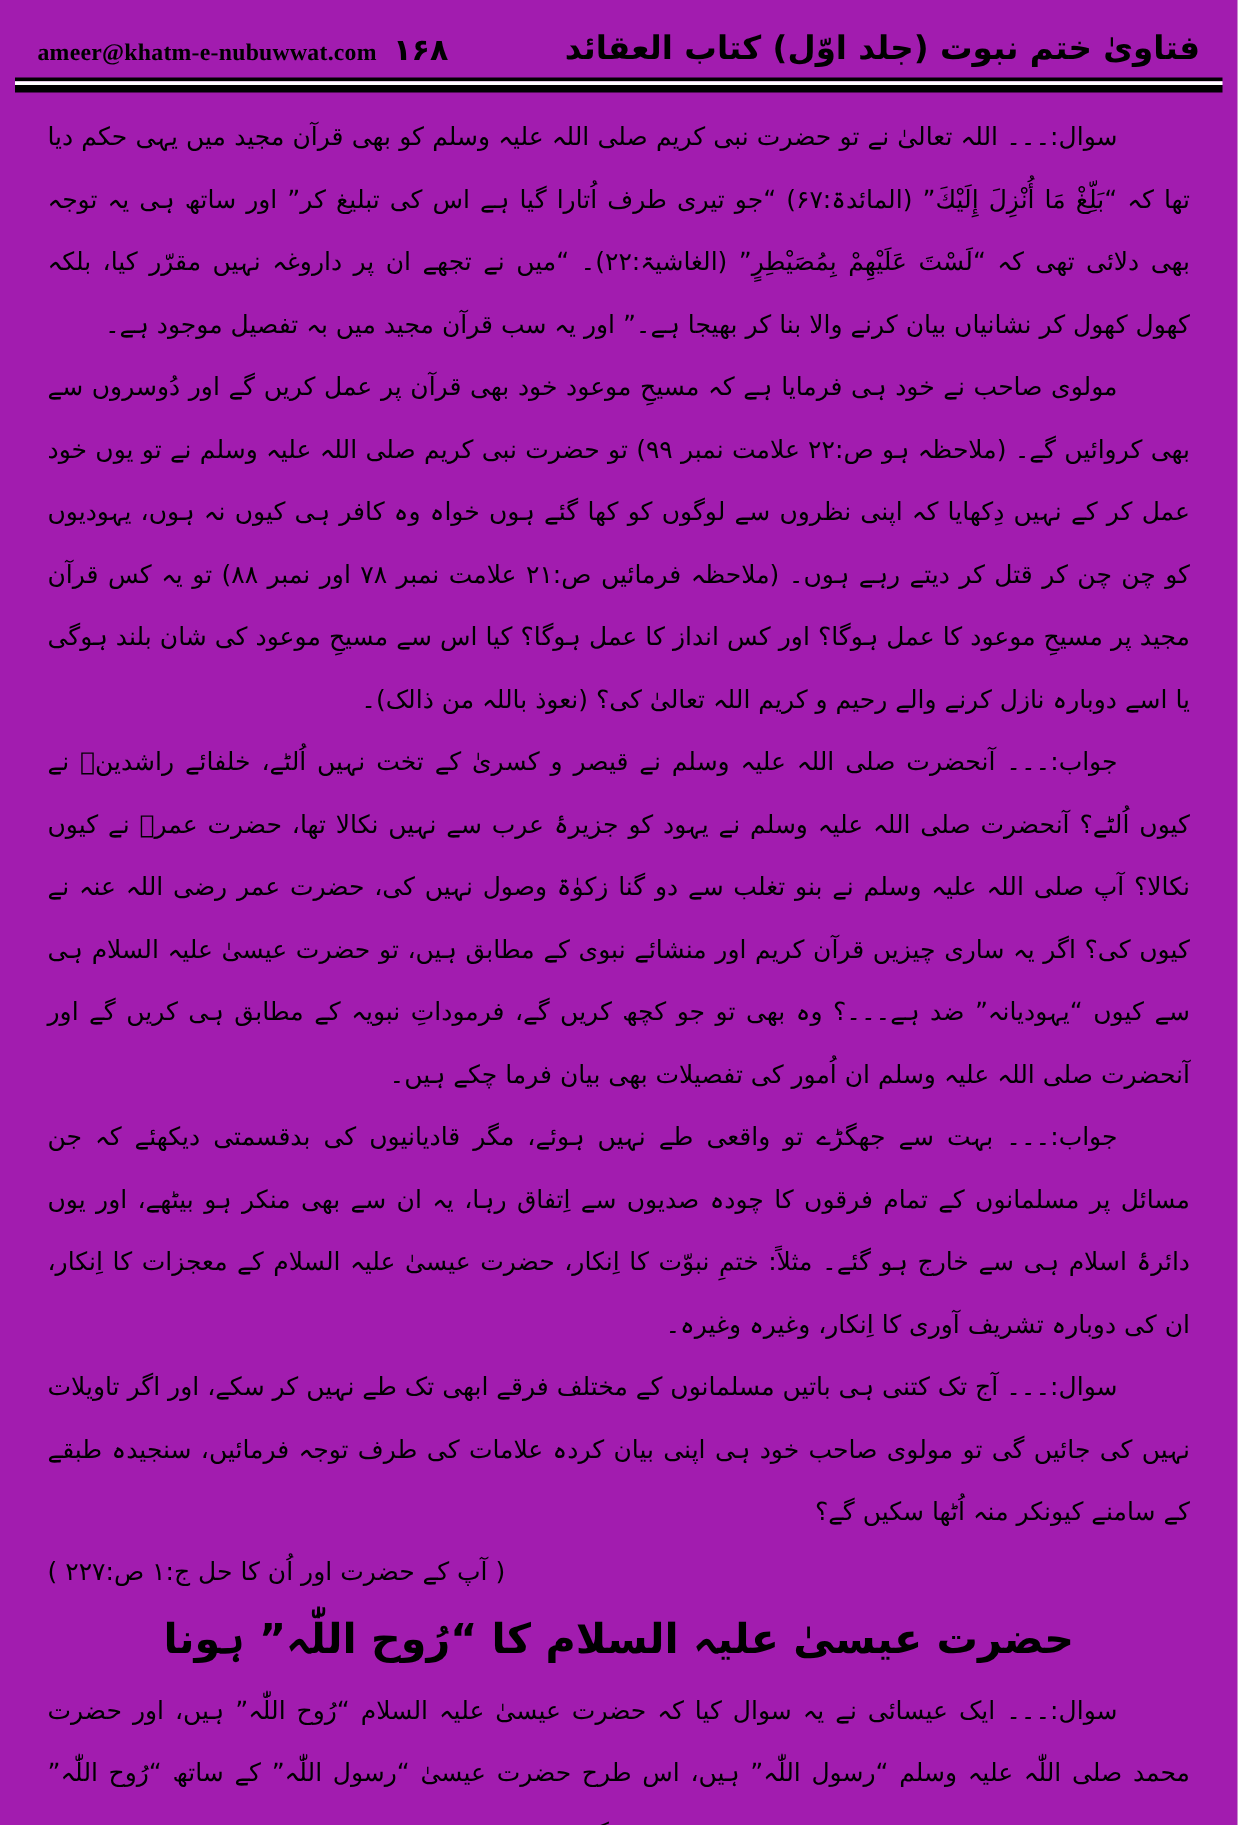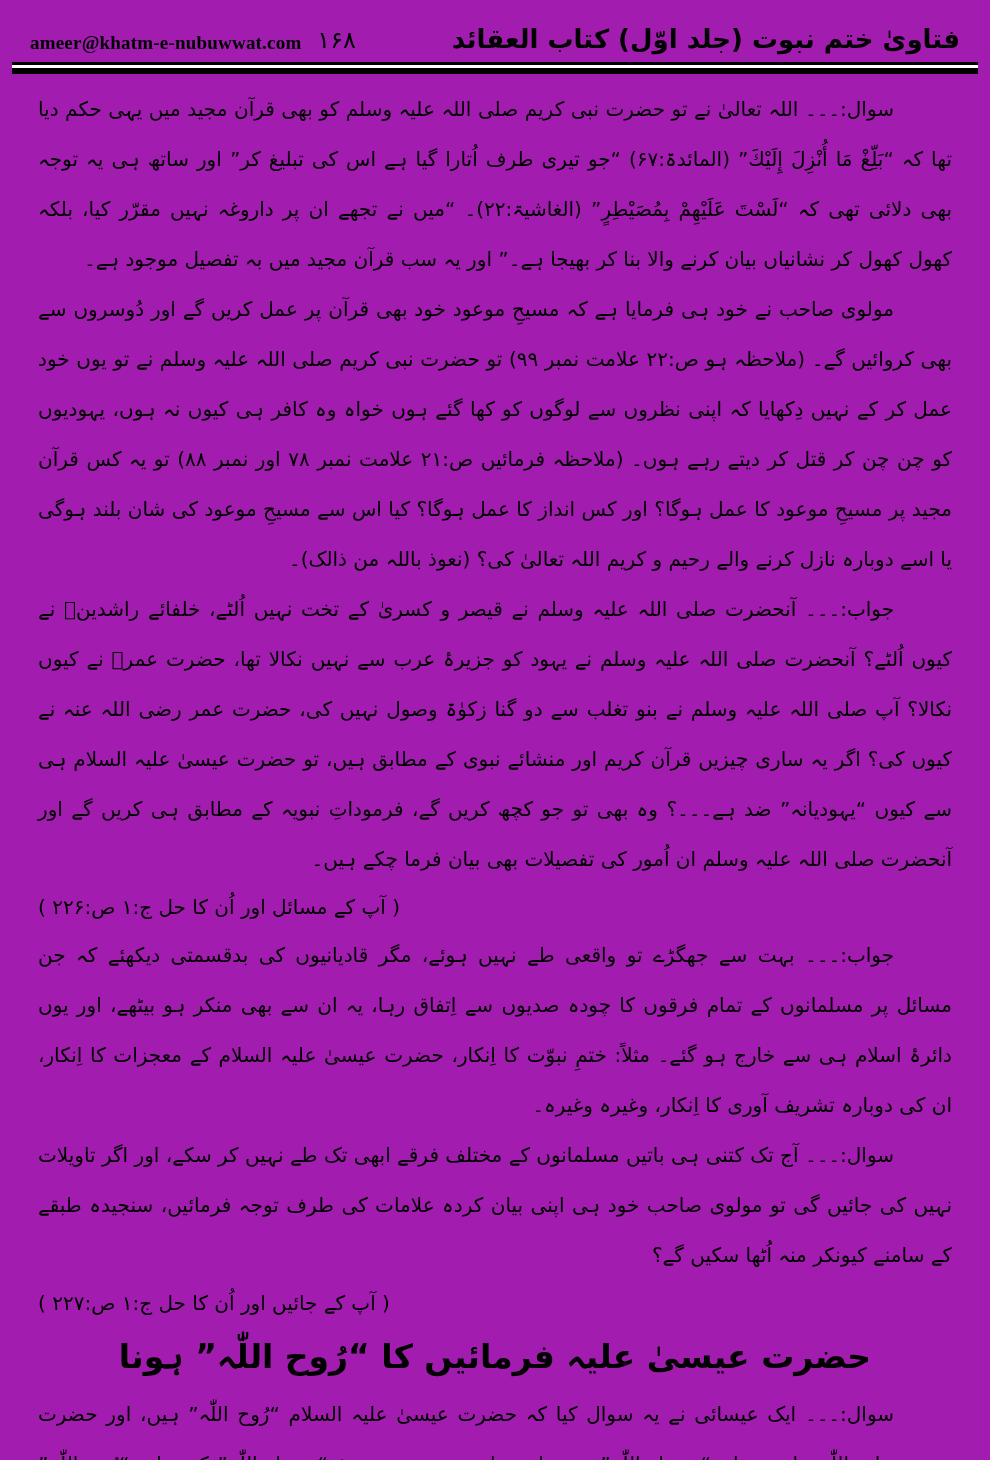--- a/index.html
+++ b/index.html
@@ -25,21 +25,21 @@
   }
   .header .email {
     font-family: "Liberation Serif", serif;
     font-weight: bold;
     font-size: 19px;
     letter-spacing: 0.2px;
     color: #000;
     text-decoration: none;
   }
   .header .pageno {
-    font-weight: normal;
+    font-weight: bold;
     font-size: 24px;
     transform: translateX(-40px);
   }
   .header .booktitle {
     direction: rtl;
     font-weight: bold;
     font-size: 26px;
   }
 
   
@@ -83,22 +83,21 @@
   <div class="rule">
     <div class="thin"></div>
     <div class="gap"></div>
     <div class="thick"></div>
   </div>
 
   <div class="content">
     <p class="para indent">سوال:۔۔۔ اللہ تعالیٰ نے تو حضرت نبی کریم صلی اللہ علیہ وسلم کو بھی قرآن مجید میں یہی حکم دیا تھا کہ “بَلِّغْ مَا أُنْزِلَ إِلَيْكَ” (المائدۃ:۶۷) “جو تیری طرف اُتارا گیا ہے اس کی تبلیغ کر” اور ساتھ ہی یہ توجہ بھی دلائی تھی کہ “لَسْتَ عَلَيْهِمْ بِمُصَيْطِرٍ” (الغاشیۃ:۲۲)۔ “میں نے تجھے ان پر داروغہ نہیں مقرّر کیا، بلکہ کھول کھول کر نشانیاں بیان کرنے والا بنا کر بھیجا ہے۔” اور یہ سب قرآن مجید میں بہ تفصیل موجود ہے۔</p>
     <p class="para indent">مولوی صاحب نے خود ہی فرمایا ہے کہ مسیحِ موعود خود بھی قرآن پر عمل کریں گے اور دُوسروں سے بھی کروائیں گے۔ (ملاحظہ ہو ص:۲۲ علامت نمبر ۹۹) تو حضرت نبی کریم صلی اللہ علیہ وسلم نے تو یوں خود عمل کر کے نہیں دِکھایا کہ اپنی نظروں سے لوگوں کو کھا گئے ہوں خواہ وہ کافر ہی کیوں نہ ہوں، یہودیوں کو چن چن کر قتل کر دیتے رہے ہوں۔ (ملاحظہ فرمائیں ص:۲۱ علامت نمبر ۷۸ اور نمبر ۸۸) تو یہ کس قرآن مجید پر مسیحِ موعود کا عمل ہوگا؟ اور کس انداز کا عمل ہوگا؟ کیا اس سے مسیحِ موعود کی شان بلند ہوگی یا اسے دوبارہ نازل کرنے والے رحیم و کریم اللہ تعالیٰ کی؟ (نعوذ باللہ من ذالک)۔</p>
     <p class="para indent">جواب:۔۔۔ آنحضرت صلی اللہ علیہ وسلم نے قیصر و کسریٰ کے تخت نہیں اُلٹے، خلفائے راشدینؓ نے کیوں اُلٹے؟ آنحضرت صلی اللہ علیہ وسلم نے یہود کو جزیرۂ عرب سے نہیں نکالا تھا، حضرت عمرؓ نے کیوں نکالا؟ آپ صلی اللہ علیہ وسلم نے بنو تغلب سے دو گنا زکوٰۃ وصول نہیں کی، حضرت عمر رضی اللہ عنہ نے کیوں کی؟ اگر یہ ساری چیزیں قرآن کریم اور منشائے نبوی کے مطابق ہیں، تو حضرت عیسیٰ علیہ السلام ہی سے کیوں “یہودیانہ” ضد ہے۔۔۔؟ وہ بھی تو جو کچھ کریں گے، فرموداتِ نبویہ کے مطابق ہی کریں گے اور آنحضرت صلی اللہ علیہ وسلم ان اُمور کی تفصیلات بھی بیان فرما چکے ہیں۔</p>
-    <p class="reference">( آپ کے مسائل اور اُن کا حل  ج:۱ ص:۲۲۶ )</p>
     <p class="para indent">جواب:۔۔۔ بہت سے جھگڑے تو واقعی طے نہیں ہوئے، مگر قادیانیوں کی بدقسمتی دیکھئے کہ جن مسائل پر مسلمانوں کے تمام فرقوں کا چودہ صدیوں سے اِتفاق رہا، یہ ان سے بھی منکر ہو بیٹھے، اور یوں دائرۂ اسلام ہی سے خارج ہو گئے۔ مثلاً: ختمِ نبوّت کا اِنکار، حضرت عیسیٰ علیہ السلام کے معجزات کا اِنکار، ان کی دوبارہ تشریف آوری کا اِنکار، وغیرہ وغیرہ۔</p>
     <p class="para indent">سوال:۔۔۔ آج تک کتنی ہی باتیں مسلمانوں کے مختلف فرقے ابھی تک طے نہیں کر سکے، اور اگر تاویلات نہیں کی جائیں گی تو مولوی صاحب خود ہی اپنی بیان کردہ علامات کی طرف توجہ فرمائیں، سنجیدہ طبقے کے سامنے کیونکر منہ اُٹھا سکیں گے؟</p>
-    <p class="reference">( آپ کے جائیں اور اُن کا حل  ج:۱ ص:۲۲۷ )</p>
-    <p class="heading">حضرت عیسیٰ علیہ فرمائیں کا “رُوح اللّٰہ” ہونا</p>
+    <p class="reference">( آپ کے حضرت اور اُن کا حل  ج:۱ ص:۲۲۷ )</p>
+    <p class="heading">حضرت عیسیٰ علیہ السلام کا “رُوح اللّٰہ” ہونا</p>
     <p class="para indent">سوال:۔۔۔ ایک عیسائی نے یہ سوال کیا کہ حضرت عیسیٰ علیہ السلام “رُوح اللّٰہ” ہیں، اور حضرت محمد صلی اللّٰہ علیہ وسلم “رسول اللّٰہ” ہیں، اس طرح حضرت عیسیٰ “رسول اللّٰہ” کے ساتھ “رُوح اللّٰہ” بھی ہیں، لہٰذا حضرت عیسیٰ علیہ السلام کی شان بڑھ گئی۔</p>
 
   </div>
 
 </div>
 
 </body></html>

